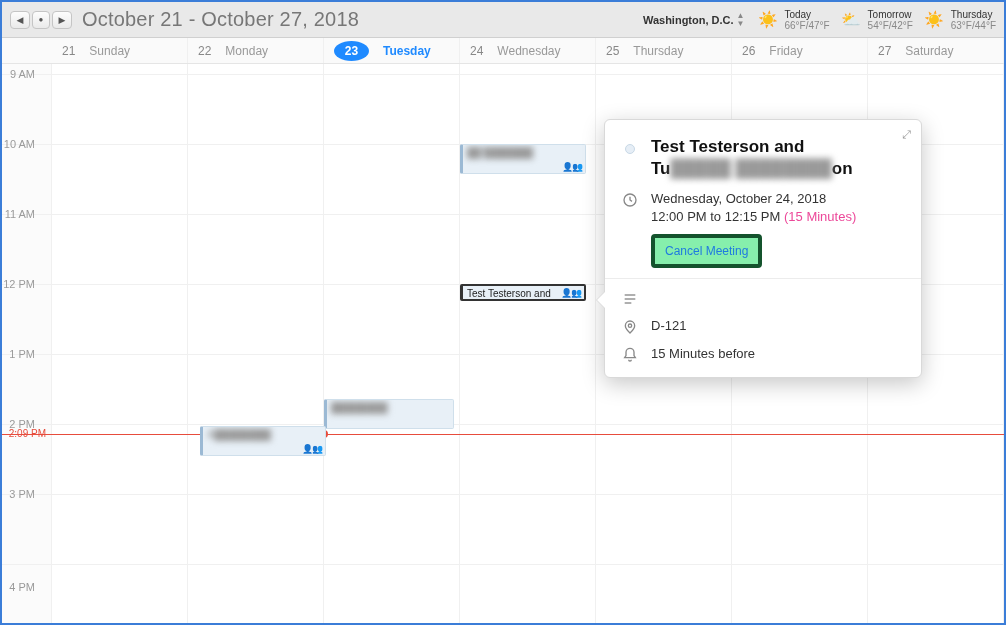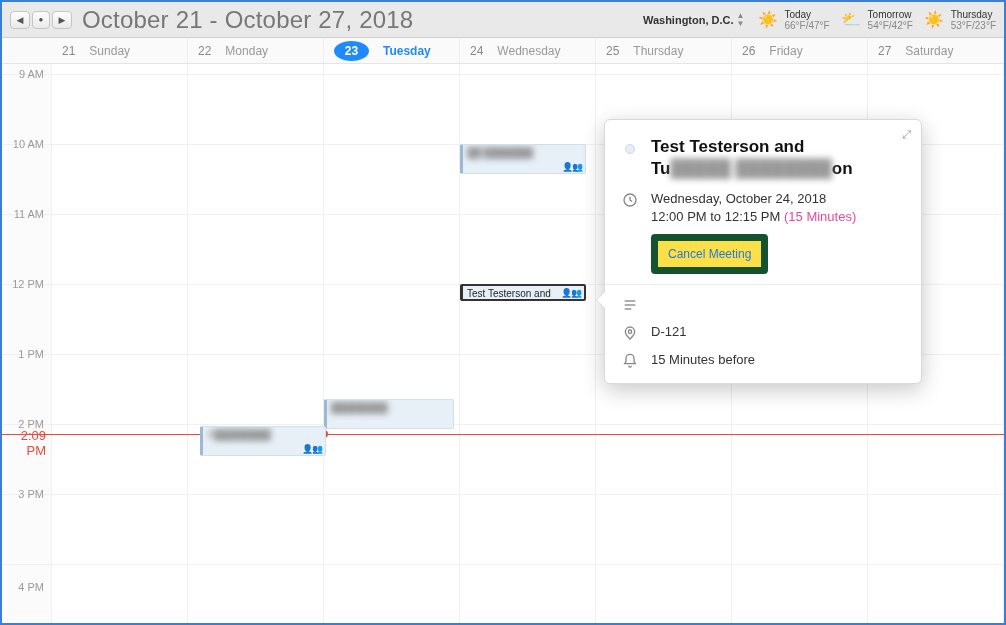--- a/index.html
+++ b/index.html
@@ -30,21 +30,21 @@
   }
   .nav-btn {
     width: 20px; height: 18px;
     background: linear-gradient(#fdfdfd,#eaeaea);
     border: 1px solid #c5c5c5;
     border-radius: 4px;
     display: flex; align-items: center; justify-content: center;
     font-size: 9px; color: #555;
   }
   .nav-btn.today { width: 18px; font-size: 8px;}
-  .date-range { color: #777; font-size: 24px; font-weight: 400; letter-spacing: .2px;}
+  .date-range { color: #777; font-size: 20px; font-weight: 400; letter-spacing: .2px;}
   .spacer { flex: 1; }
   .weather-loc {
     font-size: 11px; font-weight: 600; color:#333;
     display: flex; align-items: center; gap:3px;
     margin-right: 14px;
   }
   .weather-loc .updown { font-size:8px; color:#888; line-height:8px; display:flex;flex-direction:column;}
   .weather-block {
     display: flex; align-items: center; gap: 6px;
     font-size: 10px; color:#555; line-height:11px;
@@ -94,29 +94,29 @@
   }
   .col-lines > div { border-right: 1px solid #f0f0f0; }
   .col-lines > div:first-child { border-right: 1px solid #f0f0f0; background:#fbfbfb;}
   .hour-row {
     position:absolute; left:0; right:0; height:0;
     border-top:1px solid #f0f0f0;
   }
   .hour-label {
     position:absolute; left:0; width:50px;
     transform: translateY(-6px);
-    font-size:11px; color:#9a9a9a; text-align:right; padding-right:8px;
+    font-size:11px; color:#9a9a9a; text-align:right; padding-right:17px;
   }
   .now-line {
     position:absolute; left:0; right:0; height:0;
     border-top:1px solid #e74c3c;
   }
   .now-label {
     position:absolute; left:0; width:50px; transform:translateY(-6px);
-    font-size:13px; color:#e74c3c; text-align:right; padding-right:6px;
+    font-size:10px; color:#e74c3c; text-align:right; padding-right:6px;
   }
   .now-dot {
     position:absolute; width:8px;height:8px;border-radius:50%;
     background:#e74c3c; transform:translate(-4px,-4px);
   }
 
   
   .event {
     position:absolute;
     background:#e8f0f7;
@@ -166,21 +166,21 @@
   }
   .popover .row { display:flex; gap:12px; margin-bottom:10px;}
   .popover .row .ic { width:18px; flex:0 0 18px; display:flex; justify-content:center; color:#888; font-size:15px; padding-top:2px;}
   .popover .row .ct { flex:1; color:#333; line-height:18px;}
   .popover hr { border:none; border-top:1px solid #ececec; margin:6px -16px 10px;}
   .pop-title { font-size:17px; font-weight:600; color:#111; line-height:22px; }
   .pop-title .blur-text { display:inline-block; }
   .pop-dot { width:10px;height:10px;border-radius:50%;background:#e6eef6;border:1px solid #c8d8e6; margin-top:6px;}
   .cancel-btn {
     display:inline-block; margin-top:8px;
-    border:7px solid #14532d; background:#fde047; color:#1f7ae0;
+    border:4px solid #14532d; background:#86efac; color:#1f7ae0;
     padding:4px 10px; border-radius:4px; font-size:12px;
   }
   .muted { color:#ec4899; }
   .avatar {
     width:18px;height:18px;border-radius:50%;
     background: radial-gradient(circle at 35% 30%, #ffe0b3 0 28%, #ff8a65 30% 60%, #3f51b5 62% 100%);
     border:1px solid #ddd;
   }
   .desc-blur { display:inline-block; vertical-align:middle; filter:blur(3px); color:#bbb; }
 </style>
@@ -213,21 +213,21 @@
     <span class="wicon">⛅</span>
     <span class="txt">
       <span class="day">Tomorrow</span>
       <span class="temps">54°F/42°F</span>
     </span>
   </div>
   <div class="weather-block" style="margin-right:0">
     <span class="wicon">☀️</span>
     <span class="txt">
       <span class="day">Thursday</span>
-      <span class="temps">53°F/23°F</span>
+      <span class="temps">63°F/44°F</span>
     </span>
   </div>
 </div>
 
 <div class="day-header">
   <div class="gutter"></div>
   <div class="cell">
     <span class="num">21</span>
     <span class="name">Sunday</span>
   </div>

